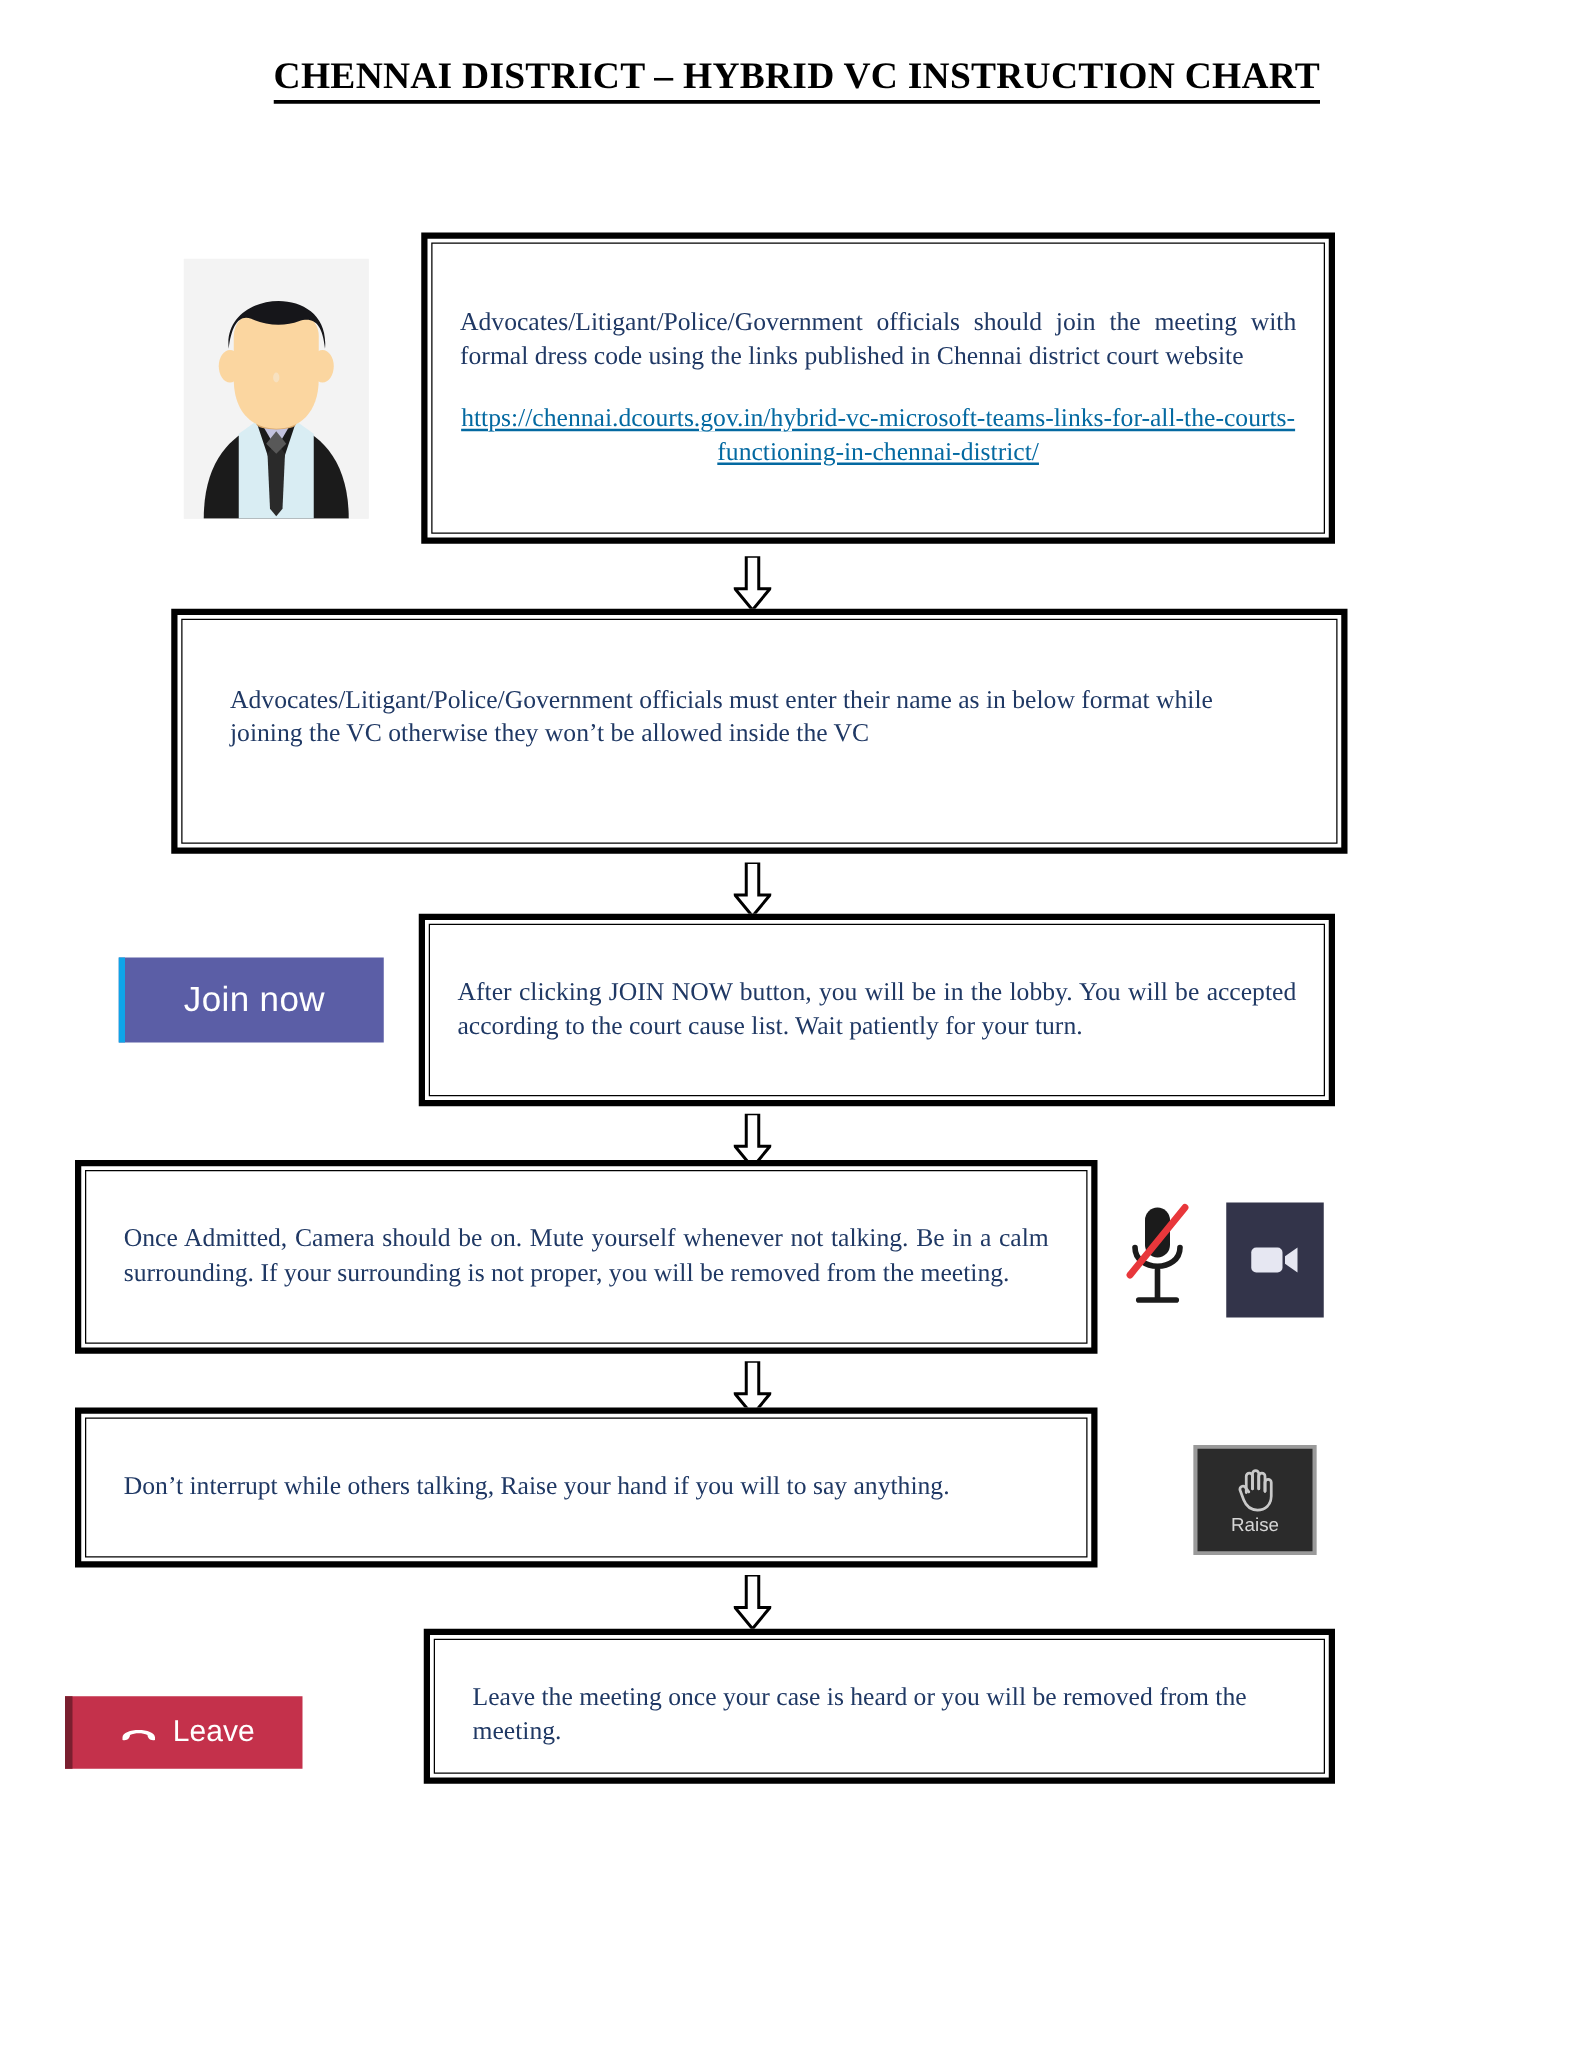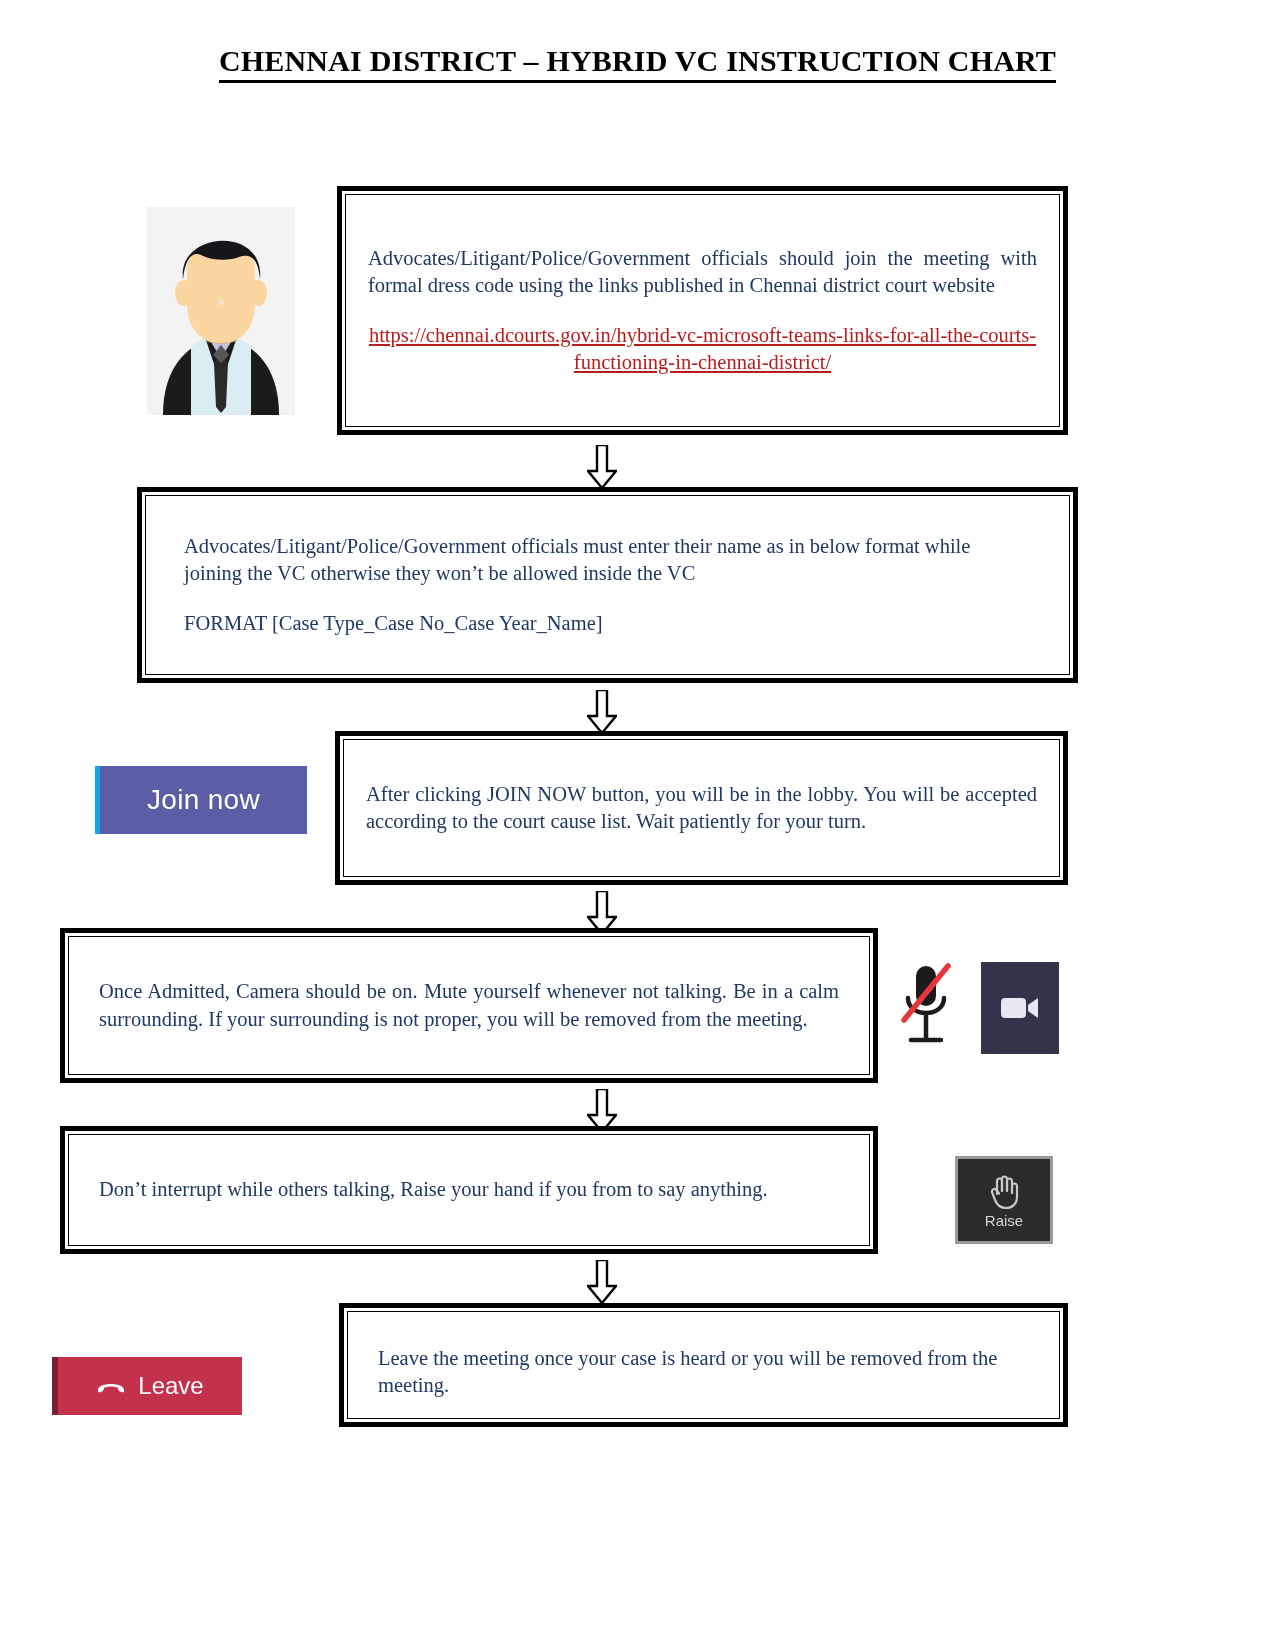--- a/index.html
+++ b/index.html
@@ -59,21 +59,21 @@
     font-size: 20.5px;
     line-height: 1.32;
     font-family: "Liberation Serif", "DejaVu Serif", serif;
   }
   .justify { text-align: justify; text-align-last: left; }
 
   .flowbox a.weblink {
     display: block;
     margin-top: 22px;
     text-align: center;
-    color: #b91c1c;
+    color: #0369a1;
     font-size: 20.5px;
     line-height: 1.32;
     text-decoration: underline;
     font-family: "Liberation Serif", "DejaVu Serif", serif;
     word-break: break-word;
   }
   .spacer-line { height: 22px; }
 
   
   .arrow {
@@ -222,21 +222,20 @@
 <div class="arrow" style="left:587px; top:445px;">
   <svg viewBox="0 0 30 44" xmlns="http://www.w3.org/2000/svg">
     <polygon points="10,0 20,0 20,26 29,26 15,43 1,26 10,26" fill="#ffffff" stroke="#000000" stroke-width="2.4"></polygon>
   </svg>
 </div>
 
 <div class="flowbox" style="left:137px; top:487px; width:941px; height:196px;">
   <div class="inner" style="padding:14px 38px;">
     <p>Advocates/Litigant/Police/Government officials must enter their name as in below format while joining the VC otherwise they won’t be allowed inside the VC</p>
     <div class="spacer-line"></div>
-    <p>FORMAT   [Case Type_Case No_Case Year_Name]</p>
   </div>
 </div>
 
 <div class="arrow" style="left:587px; top:690px;">
   <svg viewBox="0 0 30 44" xmlns="http://www.w3.org/2000/svg">
     <polygon points="10,0 20,0 20,26 29,26 15,43 1,26 10,26" fill="#ffffff" stroke="#000000" stroke-width="2.4"></polygon>
   </svg>
 </div>
 
 <div class="join-now">
@@ -291,21 +290,21 @@
       <path d="M16 19 V7 a2.5 2.5 0 0 1 5 0 V19"></path>
       <path d="M21 19 V9 a2.5 2.5 0 0 1 5 0 V21"></path>
       <path d="M26 21 V14 a2.5 2.5 0 0 1 5 0 V25 c0 7 -5 11 -11 11 c-6 0 -9 -3 -11 -8 l-3 -8 a2.5 2.5 0 0 1 4 -2.5 l3 4"></path>
     </g>
   </svg>
   <span class="raise-label">Raise</span>
 </div>
 
 <div class="flowbox" style="left:60px; top:1126px; width:818px; height:128px;">
   <div class="inner" style="padding:14px 30px;">
-    <p>Don’t interrupt while others talking, Raise your hand if you from to say anything.</p>
+    <p>Don’t interrupt while others talking, Raise your hand if you will to say anything.</p>
   </div>
 </div>
 
 <div class="arrow" style="left:587px; top:1260px;">
   <svg viewBox="0 0 30 44" xmlns="http://www.w3.org/2000/svg">
     <polygon points="10,0 20,0 20,26 29,26 15,43 1,26 10,26" fill="#ffffff" stroke="#000000" stroke-width="2.4"></polygon>
   </svg>
 </div>
 
 <div class="leave-btn">

